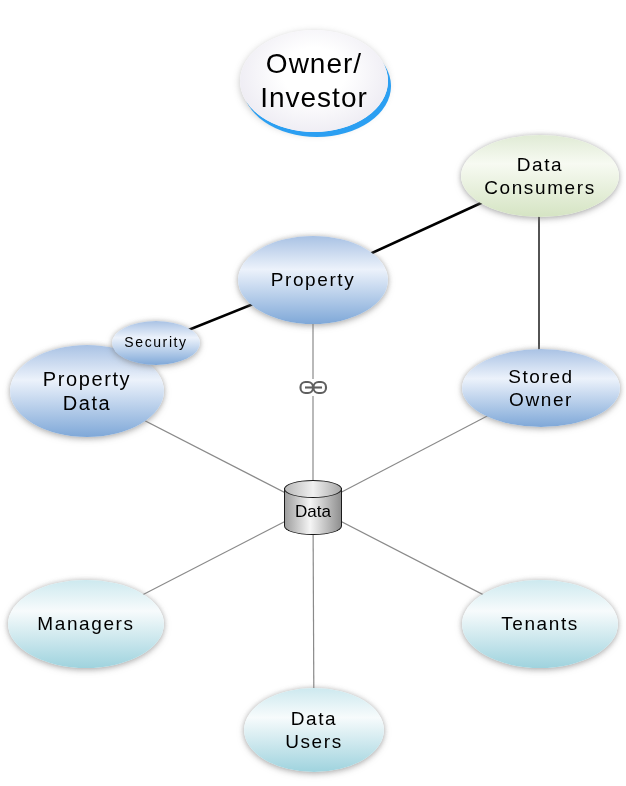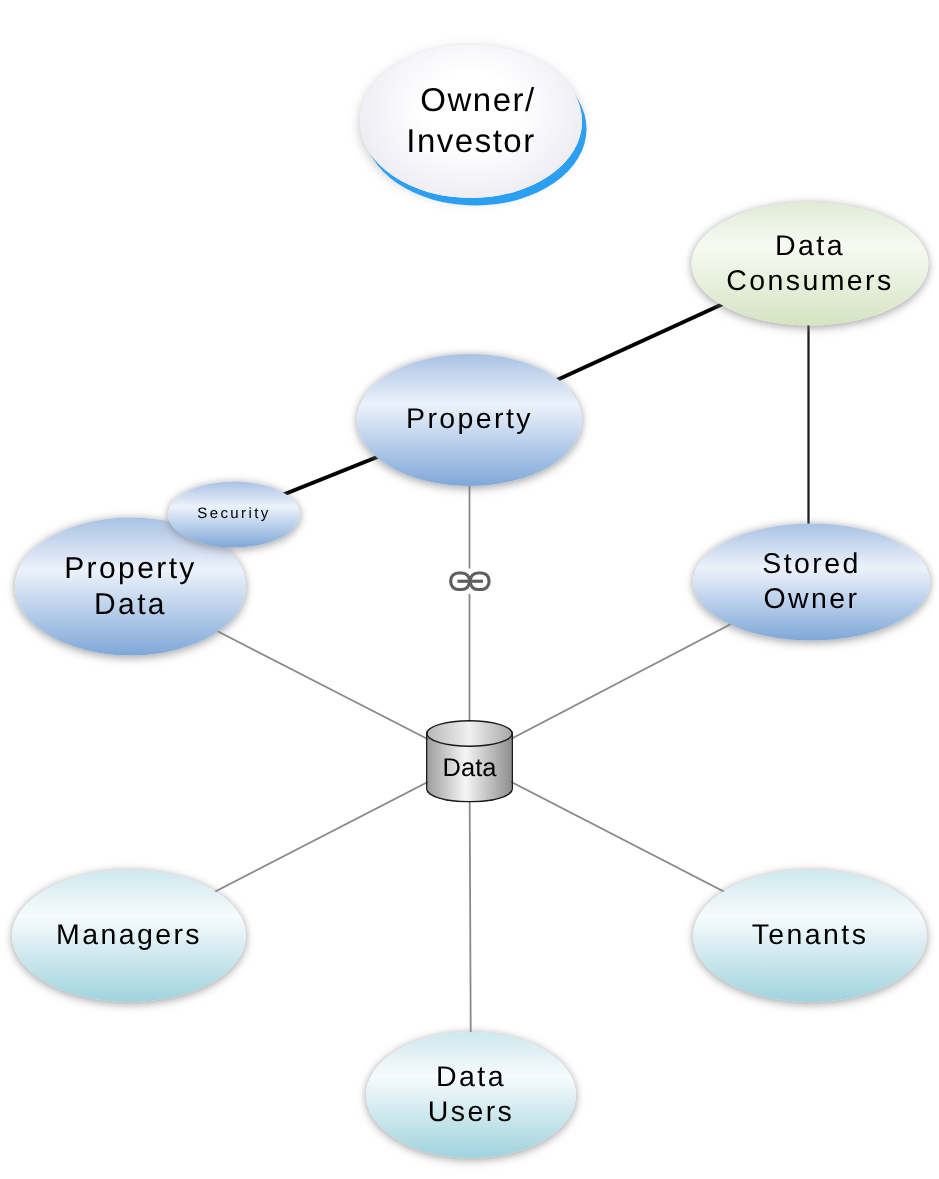--- a/index.html
+++ b/index.html
@@ -14,25 +14,25 @@
     box-shadow:0 2px 6px rgba(120,120,120,.55), 0 -1px 4px rgba(150,150,150,.30);
   }
   .lbl{white-space:pre-line;line-height:1.22;letter-spacing:1.6px;font-size:19px;}
   .grad-blue { background:linear-gradient(180deg,#a9c2e4 0%,#ecf2fb 38%,#7fa8d8 100%);align-items:center; }
   .grad-cyan { background:linear-gradient(180deg,#cde9ef 0%,#f7fbfc 35%,#9fd3de 100%); }
   .grad-green{ background:linear-gradient(180deg,#e0ebd5 0%,#f7faf2 35%,#d5e4c3 100%); }
 
   .n-owner{left:240px;top:30px;width:148px;height:102px;
     background:radial-gradient(ellipse at 50% 42%,#ffffff 30%,#eceaf2 80%,#dddbe8 100%);
     box-shadow:3px 5px 0 0 #2b9ff2, 0 2px 7px rgba(120,120,120,.45);}
-  .n-owner .lbl{font-size:22px;letter-spacing:1px;text-align:right;}
+  .n-owner .lbl{font-size:28px;letter-spacing:1px;}
   .n-consumers{left:461px;top:135px;width:158px;height:82px;}
   .n-property{left:238px;top:236px;width:150px;height:88px;}
   .n-security{left:112px;top:321px;width:88px;height:44px;z-index:3;}
-  .n-security .lbl{font-size:10px;letter-spacing:1.6px;}
+  .n-security .lbl{font-size:14px;letter-spacing:1.6px;}
   .n-propdata{left:10px;top:345px;width:154px;height:92px;}
   .n-propdata .lbl{font-size:20px;}
   .n-stored{left:462px;top:349px;width:158px;height:78px;}
   .n-managers{left:8px;top:580px;width:156px;height:88px;}
   .n-tenants{left:462px;top:580px;width:156px;height:88px;}
   .n-datausers{left:244px;top:688px;width:140px;height:84px;}
 
   .cylinder{position:absolute;left:284px;top:480px;width:58px;height:57px;z-index:2;}
   .cyl-body{position:absolute;left:0;top:8px;width:56px;height:46px;
     border:1px solid #1a1a1a;border-top:none;

